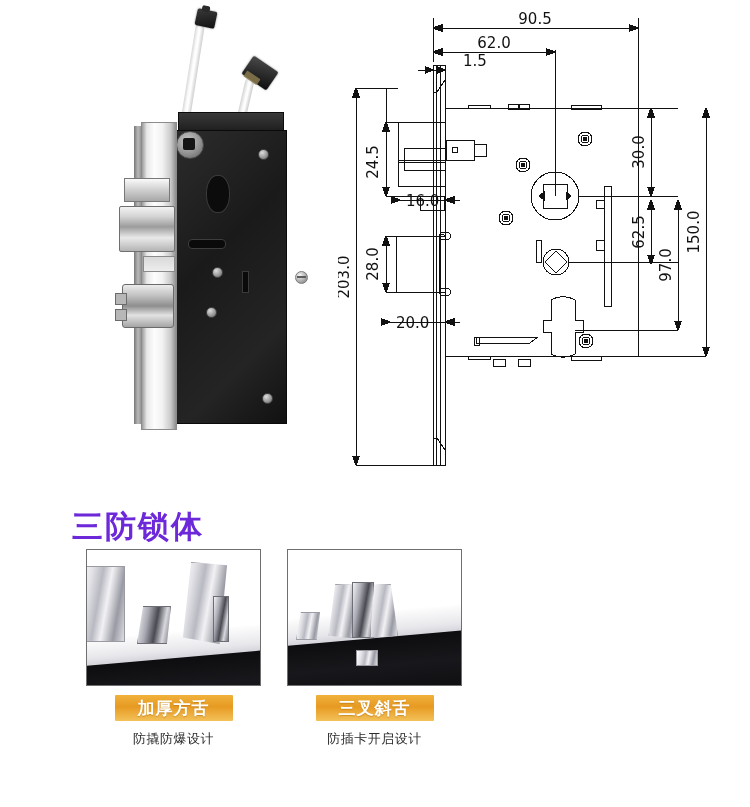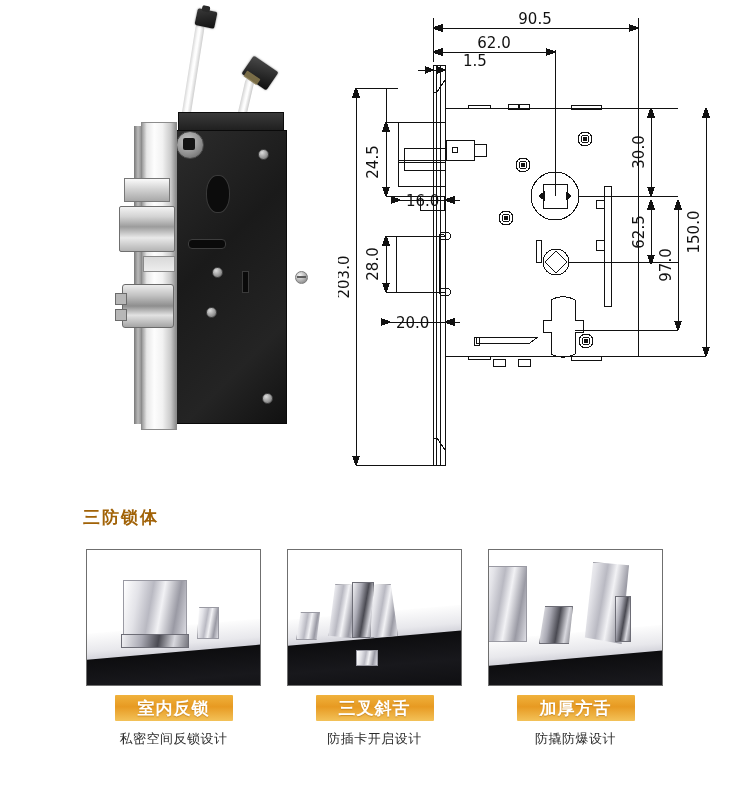--- a/index.html
+++ b/index.html
@@ -115,23 +115,23 @@
   }
 
   
   .tech-drawing{position:absolute;left:338px;top:0;width:412px;height:492px;}
   .tech-drawing svg{display:block;}
 
   
   .bottom-section{position:absolute;left:0;top:492px;width:750px;height:315px;background:#fff;}
 
   .section-title{
-    position:absolute;left:83px;top:14px;
-    font-size:17px;font-weight:bold;letter-spacing:2px;
-    color:#a16207;
+    position:absolute;left:72px;top:14px;
+    font-size:31px;font-weight:bold;letter-spacing:2px;
+    color:#6d28d9;
     font-family:"DejaVu Sans","Liberation Sans",sans-serif;
   }
 
   .cards{position:absolute;left:86px;top:57px;width:578px;display:flex;gap:26px;}
   .card{width:175px;}
   .card-frame{
     width:175px;height:137px;border:1px solid #6f6f6f;background:#fff;
     position:relative;overflow:hidden;box-sizing:border-box;
   }
   .scene{position:absolute;left:0;top:0;width:100%;height:100%;background:#fff;}
@@ -381,33 +381,36 @@
     </svg>
   </div>
 </div>
 
 <div class="bottom-section">
 
   <div class="section-title">三防锁体</div>
 
   <div class="cards">
 
+
     <div class="card">
       <div class="card-frame">
         <div class="scene">
-          <div class="bar-white" style="top:76px;"></div>
-          <div class="bar-black" style="top:102px;"></div>
-          <div class="chrome" style="left:36px;top:30px;width:62px;height:58px;"></div>
-          <div class="chrome-dark" style="left:34px;top:84px;width:66px;height:12px;"></div>
-          <div class="chrome" style="left:110px;top:57px;width:20px;height:30px;
-               clip-path:polygon(10% 0,100% 0,100% 100%,0 100%);"></div>
+          <div class="bar-white" style="top:82px;"></div>
+          <div class="bar-black" style="top:108px;"></div>
+          <div class="chrome" style="left:-8px;top:16px;width:44px;height:74px;"></div>
+          <div class="chrome-dark" style="left:50px;top:56px;width:32px;height:36px;
+               clip-path:polygon(18% 0,100% 0,88% 100%,0 100%);"></div>
+          <div class="chrome" style="left:94px;top:12px;width:44px;height:80px;
+               clip-path:polygon(22% 0,100% 4%,84% 100%,4% 92%);"></div>
+          <div class="chrome-dark" style="left:126px;top:46px;width:14px;height:44px;"></div>
         </div>
       </div>
-      <div class="badge">室内反锁</div>
-      <div class="caption">私密空间反锁设计</div>
+      <div class="badge">加厚方舌</div>
+      <div class="caption">防撬防爆设计</div>
     </div>
 
     <div class="card">
       <div class="card-frame">
         <div class="scene">
           <div class="bar-white" style="top:62px;"></div>
           <div class="bar-black" style="top:88px;"></div>
           <div class="chrome" style="left:8px;top:62px;width:22px;height:26px;
                clip-path:polygon(20% 0,100% 0,86% 100%,0 100%);"></div>
           <div class="chrome" style="left:40px;top:34px;width:26px;height:52px;
@@ -415,31 +418,14 @@
           <div class="chrome-dark" style="left:64px;top:32px;width:20px;height:54px;"></div>
           <div class="chrome" style="left:82px;top:34px;width:26px;height:52px;
                clip-path:polygon(14% 2%,74% 0,100% 96%,0 100%);"></div>
           <div class="chrome" style="left:68px;top:100px;width:20px;height:14px;"></div>
         </div>
       </div>
       <div class="badge">三叉斜舌</div>
       <div class="caption">防插卡开启设计</div>
     </div>
 
-    <div class="card">
-      <div class="card-frame">
-        <div class="scene">
-          <div class="bar-white" style="top:82px;"></div>
-          <div class="bar-black" style="top:108px;"></div>
-          <div class="chrome" style="left:-8px;top:16px;width:44px;height:74px;"></div>
-          <div class="chrome-dark" style="left:50px;top:56px;width:32px;height:36px;
-               clip-path:polygon(18% 0,100% 0,88% 100%,0 100%);"></div>
-          <div class="chrome" style="left:94px;top:12px;width:44px;height:80px;
-               clip-path:polygon(22% 0,100% 4%,84% 100%,4% 92%);"></div>
-          <div class="chrome-dark" style="left:126px;top:46px;width:14px;height:44px;"></div>
-        </div>
-      </div>
-      <div class="badge">加厚方舌</div>
-      <div class="caption">防撬防爆设计</div>
-    </div>
-
   </div>
 </div>
 
 </body></html>

